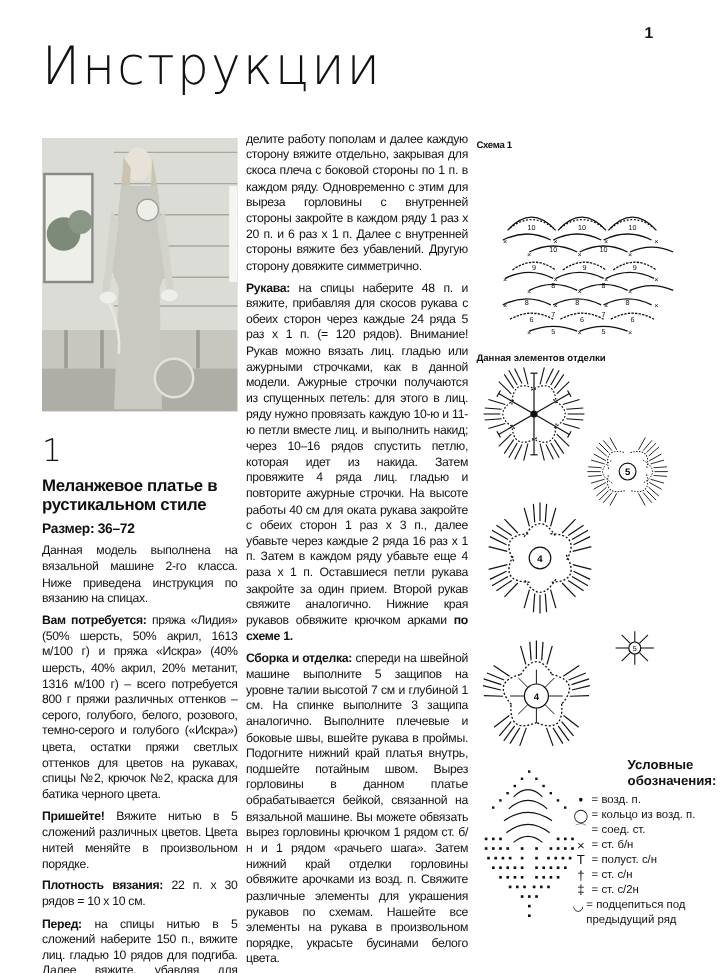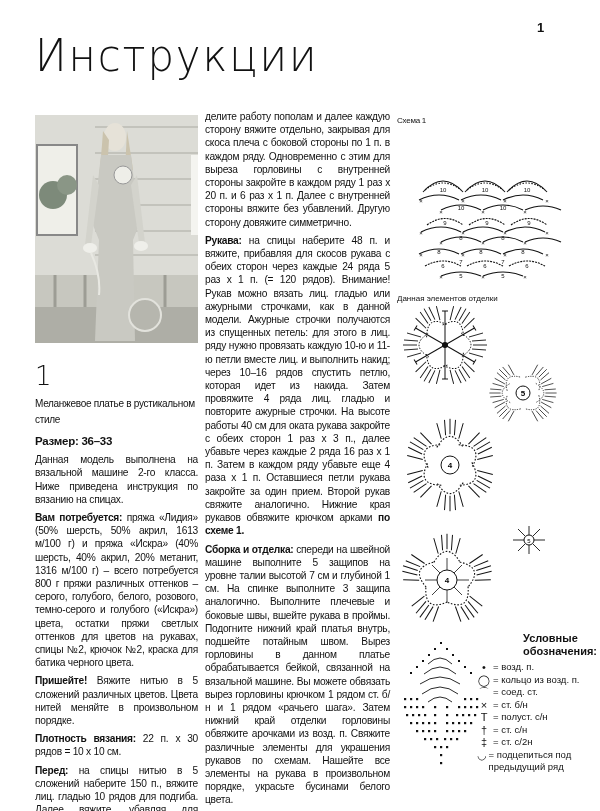--- a/index.html
+++ b/index.html
@@ -7,23 +7,23 @@
   .page-num { position:absolute; left:537px; top:20px; font-size:13px; font-weight:bold; }
   .title { position:absolute; left:35px; top:30px; font-family:"DejaVu Sans", sans-serif; font-weight:200; font-size:44px; letter-spacing:2px; color:#111; transform:scaleX(0.95); transform-origin:left; }
   .photo { position:absolute; left:35px; top:115px; width:163px; height:228px; overflow:hidden; background:#d9d9d5; }
   .col { position:absolute; font-size:10.2px; line-height:13.2px; font-family:"Liberation Sans", sans-serif; letter-spacing:-0.25px; }
   .col p { margin-bottom:5px; text-align:justify; }
   .col b { font-weight:bold; }
   .col1 { left:35px; top:362px; width:163px; }
   .col2 { left:205px; top:110px; width:185px; }
   .col3 { left:397px; top:110px; width:200px; }
   .num { font-size:26px; font-weight:300; font-family:"DejaVu Sans", sans-serif; margin-bottom:6px; line-height:28px; }
-  .heading { font-size:10px; font-weight:normal; line-height:16px; margin-bottom:7px; letter-spacing:-0.3px; }
+  .heading { font-size:14px; font-weight:bold; line-height:16px; margin-bottom:7px; letter-spacing:-0.3px; }
   .size { font-size:11.5px; font-weight:bold; margin-bottom:5px; }
-  .scheme-label { font-size:8px; font-weight:normal; margin:4px 0 2px; }
+  .scheme-label { font-size:8px; font-weight:bold; margin:4px 0 2px; }
   .legend { position:absolute; left:491px; top:632px; width:106px; font-size:9.5px; line-height:12.5px; }
   .legend h4 { font-size:11px; font-weight:bold; line-height:13px; margin-bottom:3px;margin-left:32px; }
   .legend .row { display:flex; align-items:flex-start; }
   .legend .sym { width:14px; text-align:center; font-size:11px; margin-left:-14px; }
   .legend .txt { padding-left:2px; }
   svg { position:absolute; }
 </style>
 </head>
 <body>
 
@@ -66,21 +66,21 @@
     <ellipse cx="55" cy="133" rx="7" ry="5" fill="#efefea"></ellipse>
     <ellipse cx="106" cy="131" rx="7" ry="5" fill="#efefea"></ellipse>
     <path d="M56 138 Q66 160 64 180" stroke="#e8e8e2" stroke-width="2" fill="none"></path>
     <circle cx="110" cy="200" r="16" fill="#b6b6ae" stroke="#e2e2dc" stroke-width="2"></circle>
   </svg>
 </div>
 
 <div class="col col1">
   <div class="num">1</div>
   <div class="heading">Меланжевое платье в рустикальном стиле</div>
-  <div class="size">Размер: 36–33</div>
+  <div class="size">Размер: 36–72</div>
   <p>Данная модель выполнена на вязальной машине 2-го класса. Ниже приведена инструкция по вязанию на спицах.</p>
   <p><b>Вам потребуется:</b><span> пряжа «Лидия» (50% шерсть, 50% акрил, 1613 м/100 г) и пряжа «Искра» (40% шерсть, 40% акрил, 20% метанит, 1316 м/100 г) – всего потребуется 800 г пряжи различных оттенков – серого, голубого, белого, розового, темно-серого и голубого («Искра») цвета, остатки пряжи светлых оттенков для цветов на рукавах, спицы №2, крючок №2, краска для батика черного цвета.</span></p>
   <p><b>Пришейте!</b><span> Вяжите нитью в 5 сложений различных цветов. Цвета нитей меняйте в произвольном порядке.</span></p>
   <p><b>Плотность вязания:</b><span> 22 п. х 30 рядов = 10 х 10 см.</span></p>
   <p><b>Перед:</b><span> на спицы нитью в 5 сложений наберите 150 п., вяжите лиц. гладью 10 рядов для подгиба. Далее вяжите, убавляя для боковых скосов с обеих сторон через каждые 8 рядов по 1 п., пока всего не будет провязано 228 рядов. После этого прибавьте с обеих сторон через каждые 15 рядов 4 раза х 1 п. (= 60 рядов). Затем для проймы закройте с обеих сторон 1 раз х 3 п. и через каждые 2 ряда еще 5 раз х 1 п. Далее вяжите 50 рядов прямо. Затем раз-</span></p>
 </div>
 
 <div class="col col2">
   <p>делите работу пополам и далее каждую сторону вяжите отдельно, закрывая для скоса плеча с боковой стороны по 1 п. в каждом ряду. Одновременно с этим для выреза горловины с внутренней стороны закройте в каждом ряду 1 раз х 20 п. и 6 раз х 1 п. Далее с внутренней стороны вяжите без убавлений. Другую сторону довяжите симметрично.</p>
   <p><b>Рукава:</b><span> на спицы наберите 48 п. и вяжите, прибавляя для скосов рукава с обеих сторон через каждые 24 ряда 5 раз х 1 п. (= 120 рядов). Внимание! Рукав можно вязать лиц. гладью или ажурными строчками, как в данной модели. Ажурные строчки получаются из спущенных петель: для этого в лиц. ряду нужно провязать каждую 10-ю и 11-ю петли вместе лиц. и выполнить накид; через 10–16 рядов спустить петлю, которая идет из накида. Затем провяжите 4 ряда лиц. гладью и повторите ажурные строчки. На высоте работы 40 см для оката рукава закройте с обеих сторон 1 раз х 3 п., далее убавьте через каждые 2 ряда 16 раз х 1 п. Затем в каждом ряду убавьте еще 4 раза х 1 п. Оставшиеся петли рукава закройте за один прием. Второй рукав свяжите аналогично. Нижние края рукавов обвяжите крючком арками </span><b>по схеме 1.</b></p>

